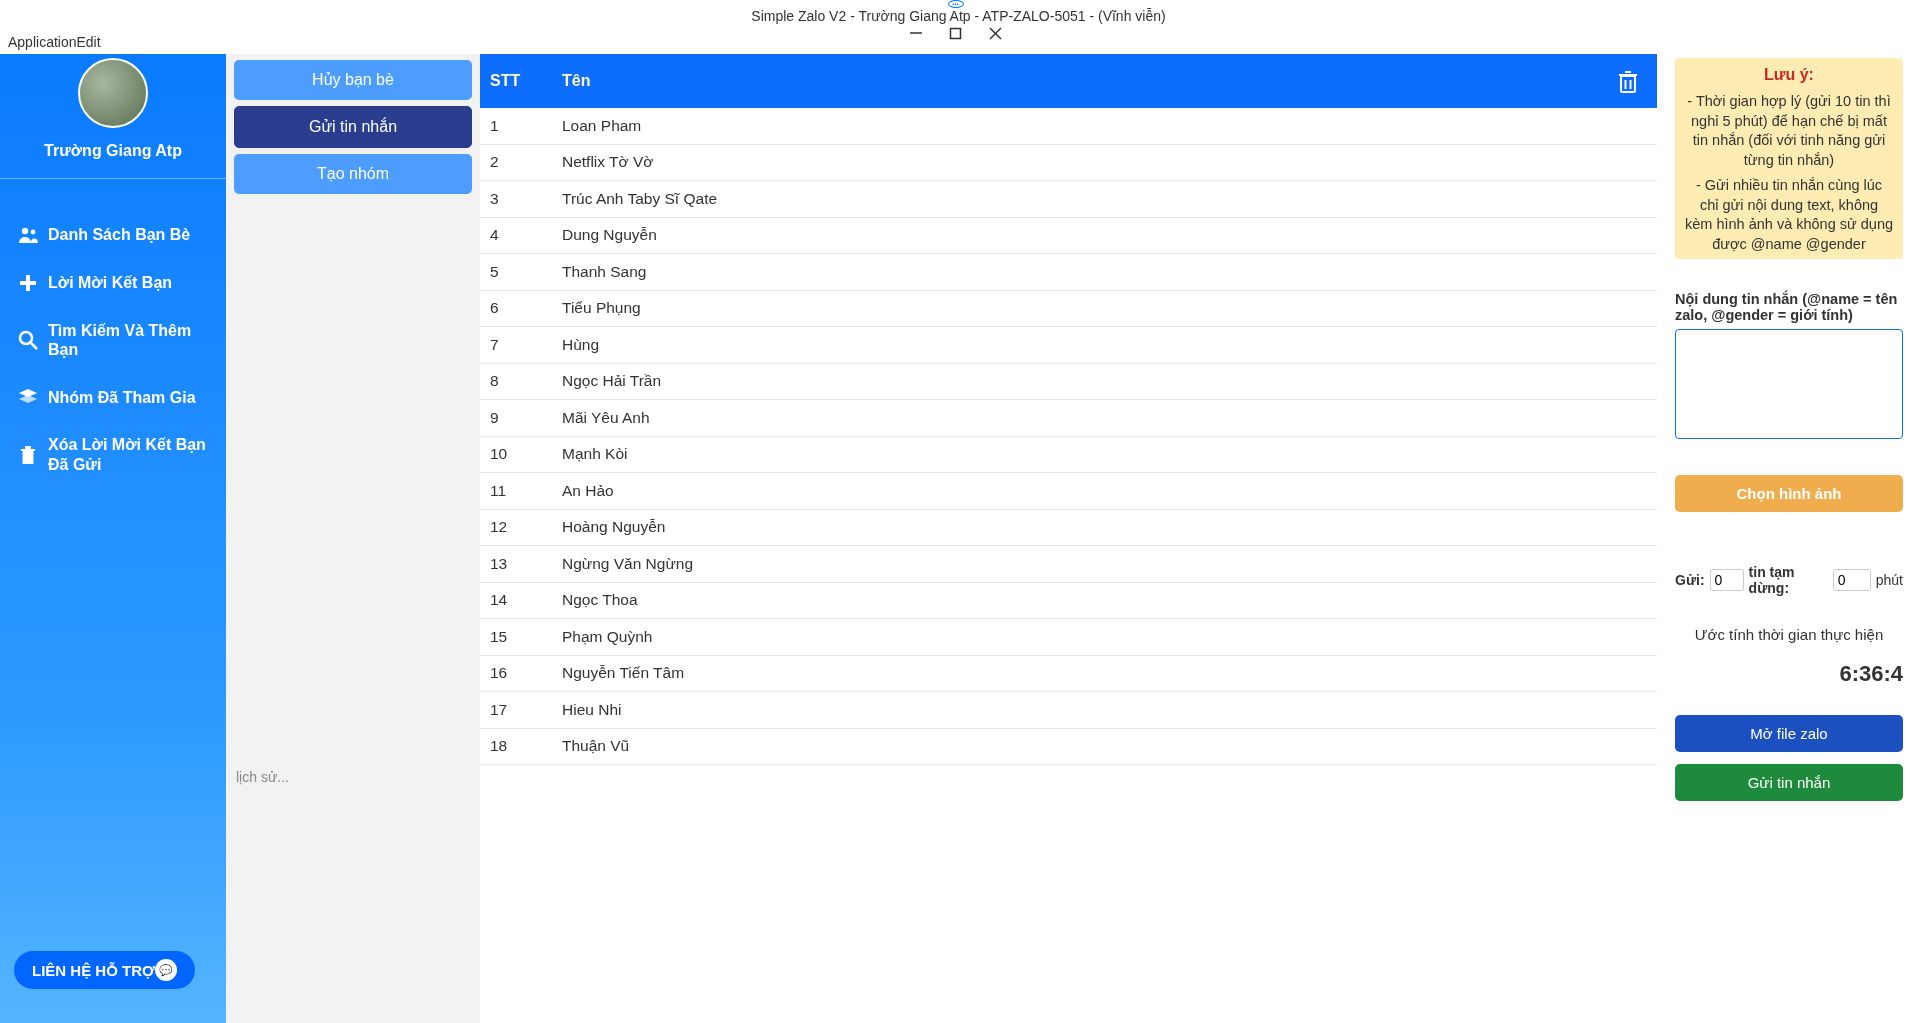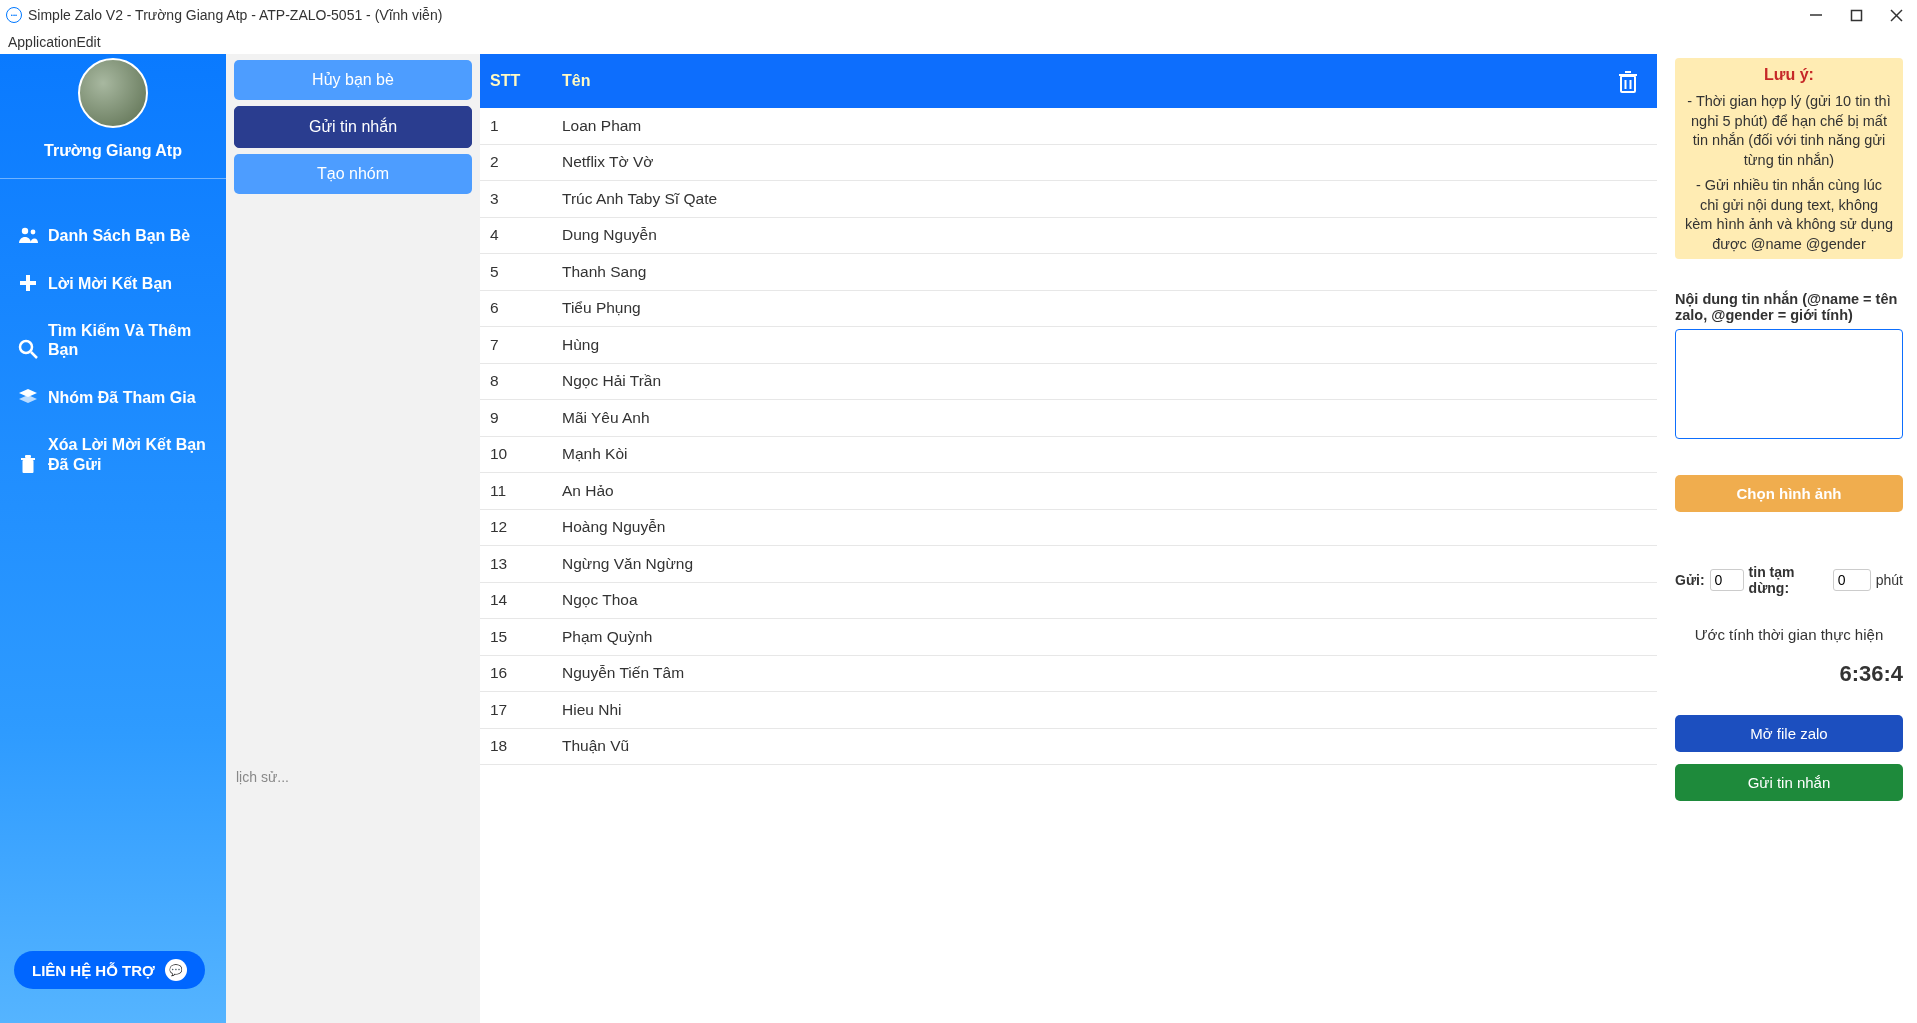--- a/index.html
+++ b/index.html
@@ -1,42 +1,42 @@
 <!DOCTYPE html>
 <html><head>
 <meta charset="utf-8">
 <style>
 * { margin:0; padding:0; box-sizing:border-box; font-family: "Segoe UI", Arial, sans-serif; }
 body { width:1917px; height:1023px; overflow:hidden; background:#fff; }
 
 
-.titlebar { height:30px; display:flex; align-items:center; padding:0 6px; font-size:14px; background:#fff; }
+.titlebar { height:30px; display:flex; align-items:center; padding:0 6px; font-size:14px; background:#fff;flex-direction:column; }
 .titlebar .appicon { width:16px; height:16px; border-radius:50%; border:1.5px solid #0078ff; margin-right:6px; display:flex; align-items:center; justify-content:center; }
 .titlebar .appicon::after { content:"•••"; font-size:6px; color:#0078ff; }
 .titlebar .title { flex:1; color:#333; }
 .titlebar .winbtns { display:flex; gap:22px; padding-right:6px; }
 .titlebar .winbtn { width:18px; height:18px; display:flex; align-items:center; justify-content:center; color:#333; cursor:default; }
 
 
 .menubar { height:24px; display:flex; align-items:center; font-size:14px; padding:0 8px; color:#333; }
 
 
 .app { display:flex; height:calc(1023px - 54px); }
 
 
 .sidebar { width:226px; background:linear-gradient(180deg,#0a7aff 0%, #2e9bff 70%, #55b4ff 100%); color:#fff; position:relative; display:flex; flex-direction:column; }
 .avatar-wrap { display:flex; justify-content:center; padding-top:4px; }
 .avatar { width:70px; height:70px; border-radius:50%; background:radial-gradient(circle at 35% 35%, #a8b8a0, #5a6d4e); border:2px solid #fff; }
 .username { text-align:center; font-weight:600; margin:14px 0 18px 0; font-size:16px; }
 .divider { height:1px; background:rgba(255,255,255,0.4); margin:0; }
 .menu { margin-top:32px; }
-.menu-item { display:flex; align-items:flex-end; gap:10px; padding:14px 18px; font-size:16px; font-weight:600; cursor:pointer; }
+.menu-item { display:flex; align-items:center; gap:10px; padding:14px 18px; font-size:16px; font-weight:600; cursor:pointer; }
 .menu-item .micon { width:20px; height:20px; flex-shrink:0; display:flex; align-items:center; justify-content:center; }
 .menu-item .mlabel { line-height:1.2; }
-.support-btn { position:absolute; left:14px; bottom:34px; background:#0066ff; color:#fff; border-radius:999px; padding:8px 18px; display:flex; align-items:center; gap:10px; font-weight:700; font-size:15px; cursor:pointer; }
+.support-btn { position:absolute; left:14px; bottom:34px; background:#0066ff; color:#fff; border-radius:999px; padding:8px 18px; display:flex; align-items:center; gap:0; font-weight:700; font-size:15px; cursor:pointer; }
 .support-btn .chaticon { width:22px; height:22px; border-radius:50%; background:#fff; display:flex; align-items:center; justify-content:center; color:#0066ff; font-size:11px; }
 
 
 .col2 { width:254px; background:#f2f2f2; display:flex; flex-direction:column; padding:0 8px; }
 .col2 .actbtn { margin-top:6px; border-radius:5px; text-align:center; padding:11px 18px; font-size:16px; color:#fff; cursor:pointer; font-weight:500; }
 .col2 .btn-blue-light { background:#4d9dff; }
 .col2 .btn-dark { background:#2a3d8f; border:1px solid #2a3d8f; }
 .col2 .spacer { flex:1; }
 .col2 .history { font-size:14px; color:#888; padding:6px 2px 0 2px; text-align:left; height:260px; }
 

